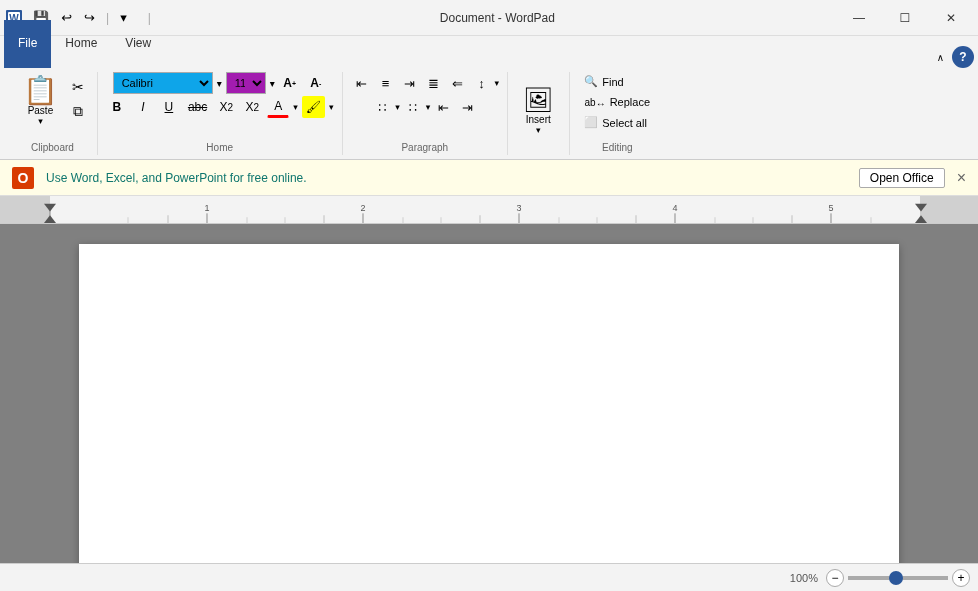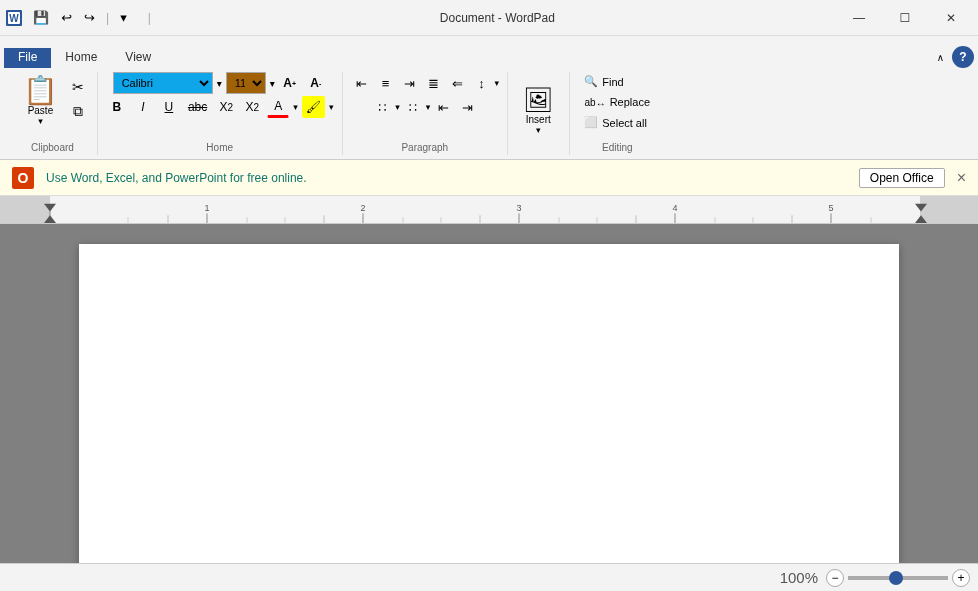--- a/index.html
+++ b/index.html
@@ -49,21 +49,21 @@
       border-bottom: none;
       height: 32px;
     }
     .ribbon-tab {
       padding: 6px 14px;
       cursor: pointer;
       font-size: 12px;
       color: #333;
       border: none;
       background: none;
-      height: 20px;
+      height: 48px;
       display: flex; align-items: center;
       border-bottom: 2px solid transparent;
     }
     .ribbon-tab.active {
       background: #2b579a;
       color: white;
       border-bottom: 2px solid #2b579a;
     }
     .ribbon-tab-right {
       margin-left: auto;
@@ -137,21 +137,21 @@
     .font-group .ribbon-group-content {
       flex-direction: column; gap: 2px;
     }
     .font-row { display: flex; align-items: center; gap: 4px; }
     .font-select {
       height: 22px; font-size: 11px; border: 1px solid #aaa;
       background: #0ea5e9; padding: 0 4px; min-width: 100px; cursor: pointer;
     }
     .font-size-select {
       height: 22px; font-size: 11px; border: 1px solid #aaa;
-      background: #a16207; padding: 0 4px; width: 40px; cursor: pointer;
+      background: #a21caf; padding: 0 4px; width: 40px; cursor: pointer;
     }
     .font-btn {
       height: 22px; min-width: 22px; padding: 0 3px;
       background: none; border: 1px solid transparent;
       cursor: pointer; font-size: 12px; border-radius: 2px;
       display: flex; align-items: center; justify-content: center;
     }
     .font-btn.bold { font-weight: bold; }
     .font-btn.italic { font-style: italic; }
     .font-btn.underline { text-decoration: underline; }
@@ -254,21 +254,21 @@
       display: flex;
       align-items: center;
       padding: 0 8px;
       font-size: 11px;
       color: #555;
     }
     .status-right {
       margin-left: auto;
       display: flex; align-items: center; gap: 8px;
     }
-    .zoom-level { font-size: 15px; }
+    .zoom-level { font-size: 11px; }
     .zoom-controls {
       display: flex; align-items: center; gap: 4px;
     }
     .zoom-btn {
       width: 18px; height: 18px; border-radius: 50%;
       border: 1px solid #aaa; background: white;
       cursor: pointer; font-size: 12px;
       display: flex; align-items: center; justify-content: center;
     }
     .zoom-slider {

